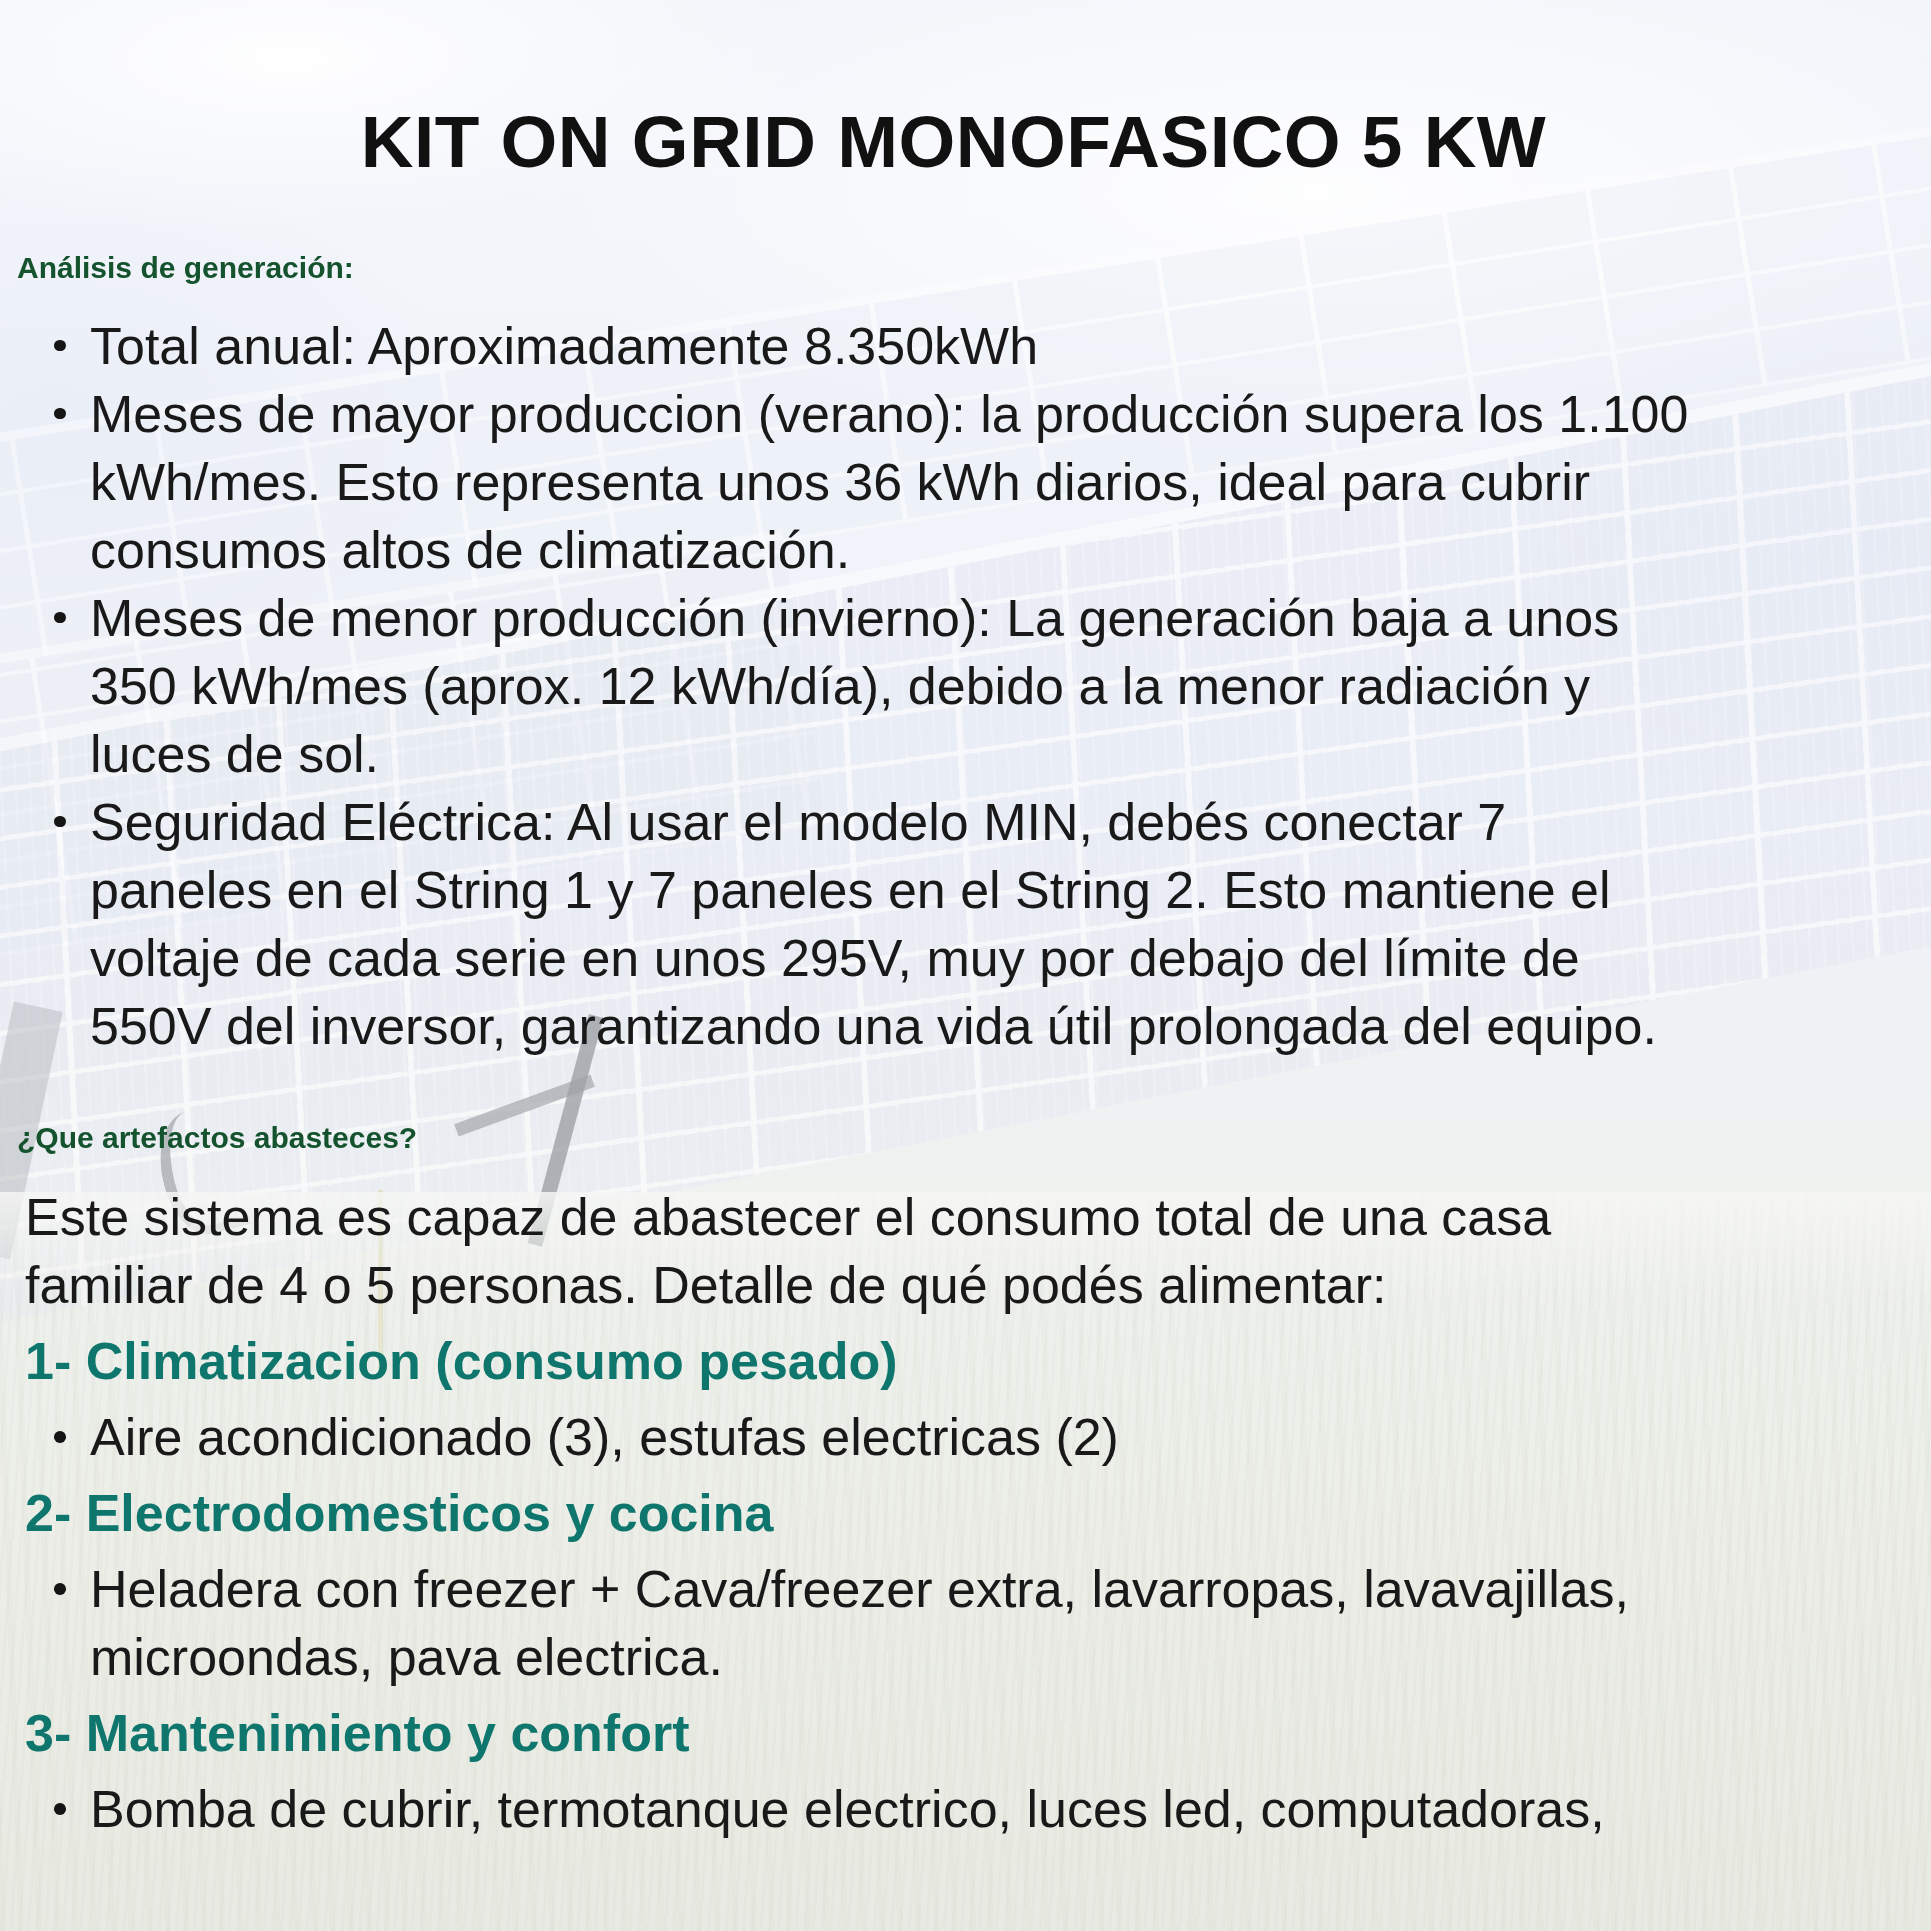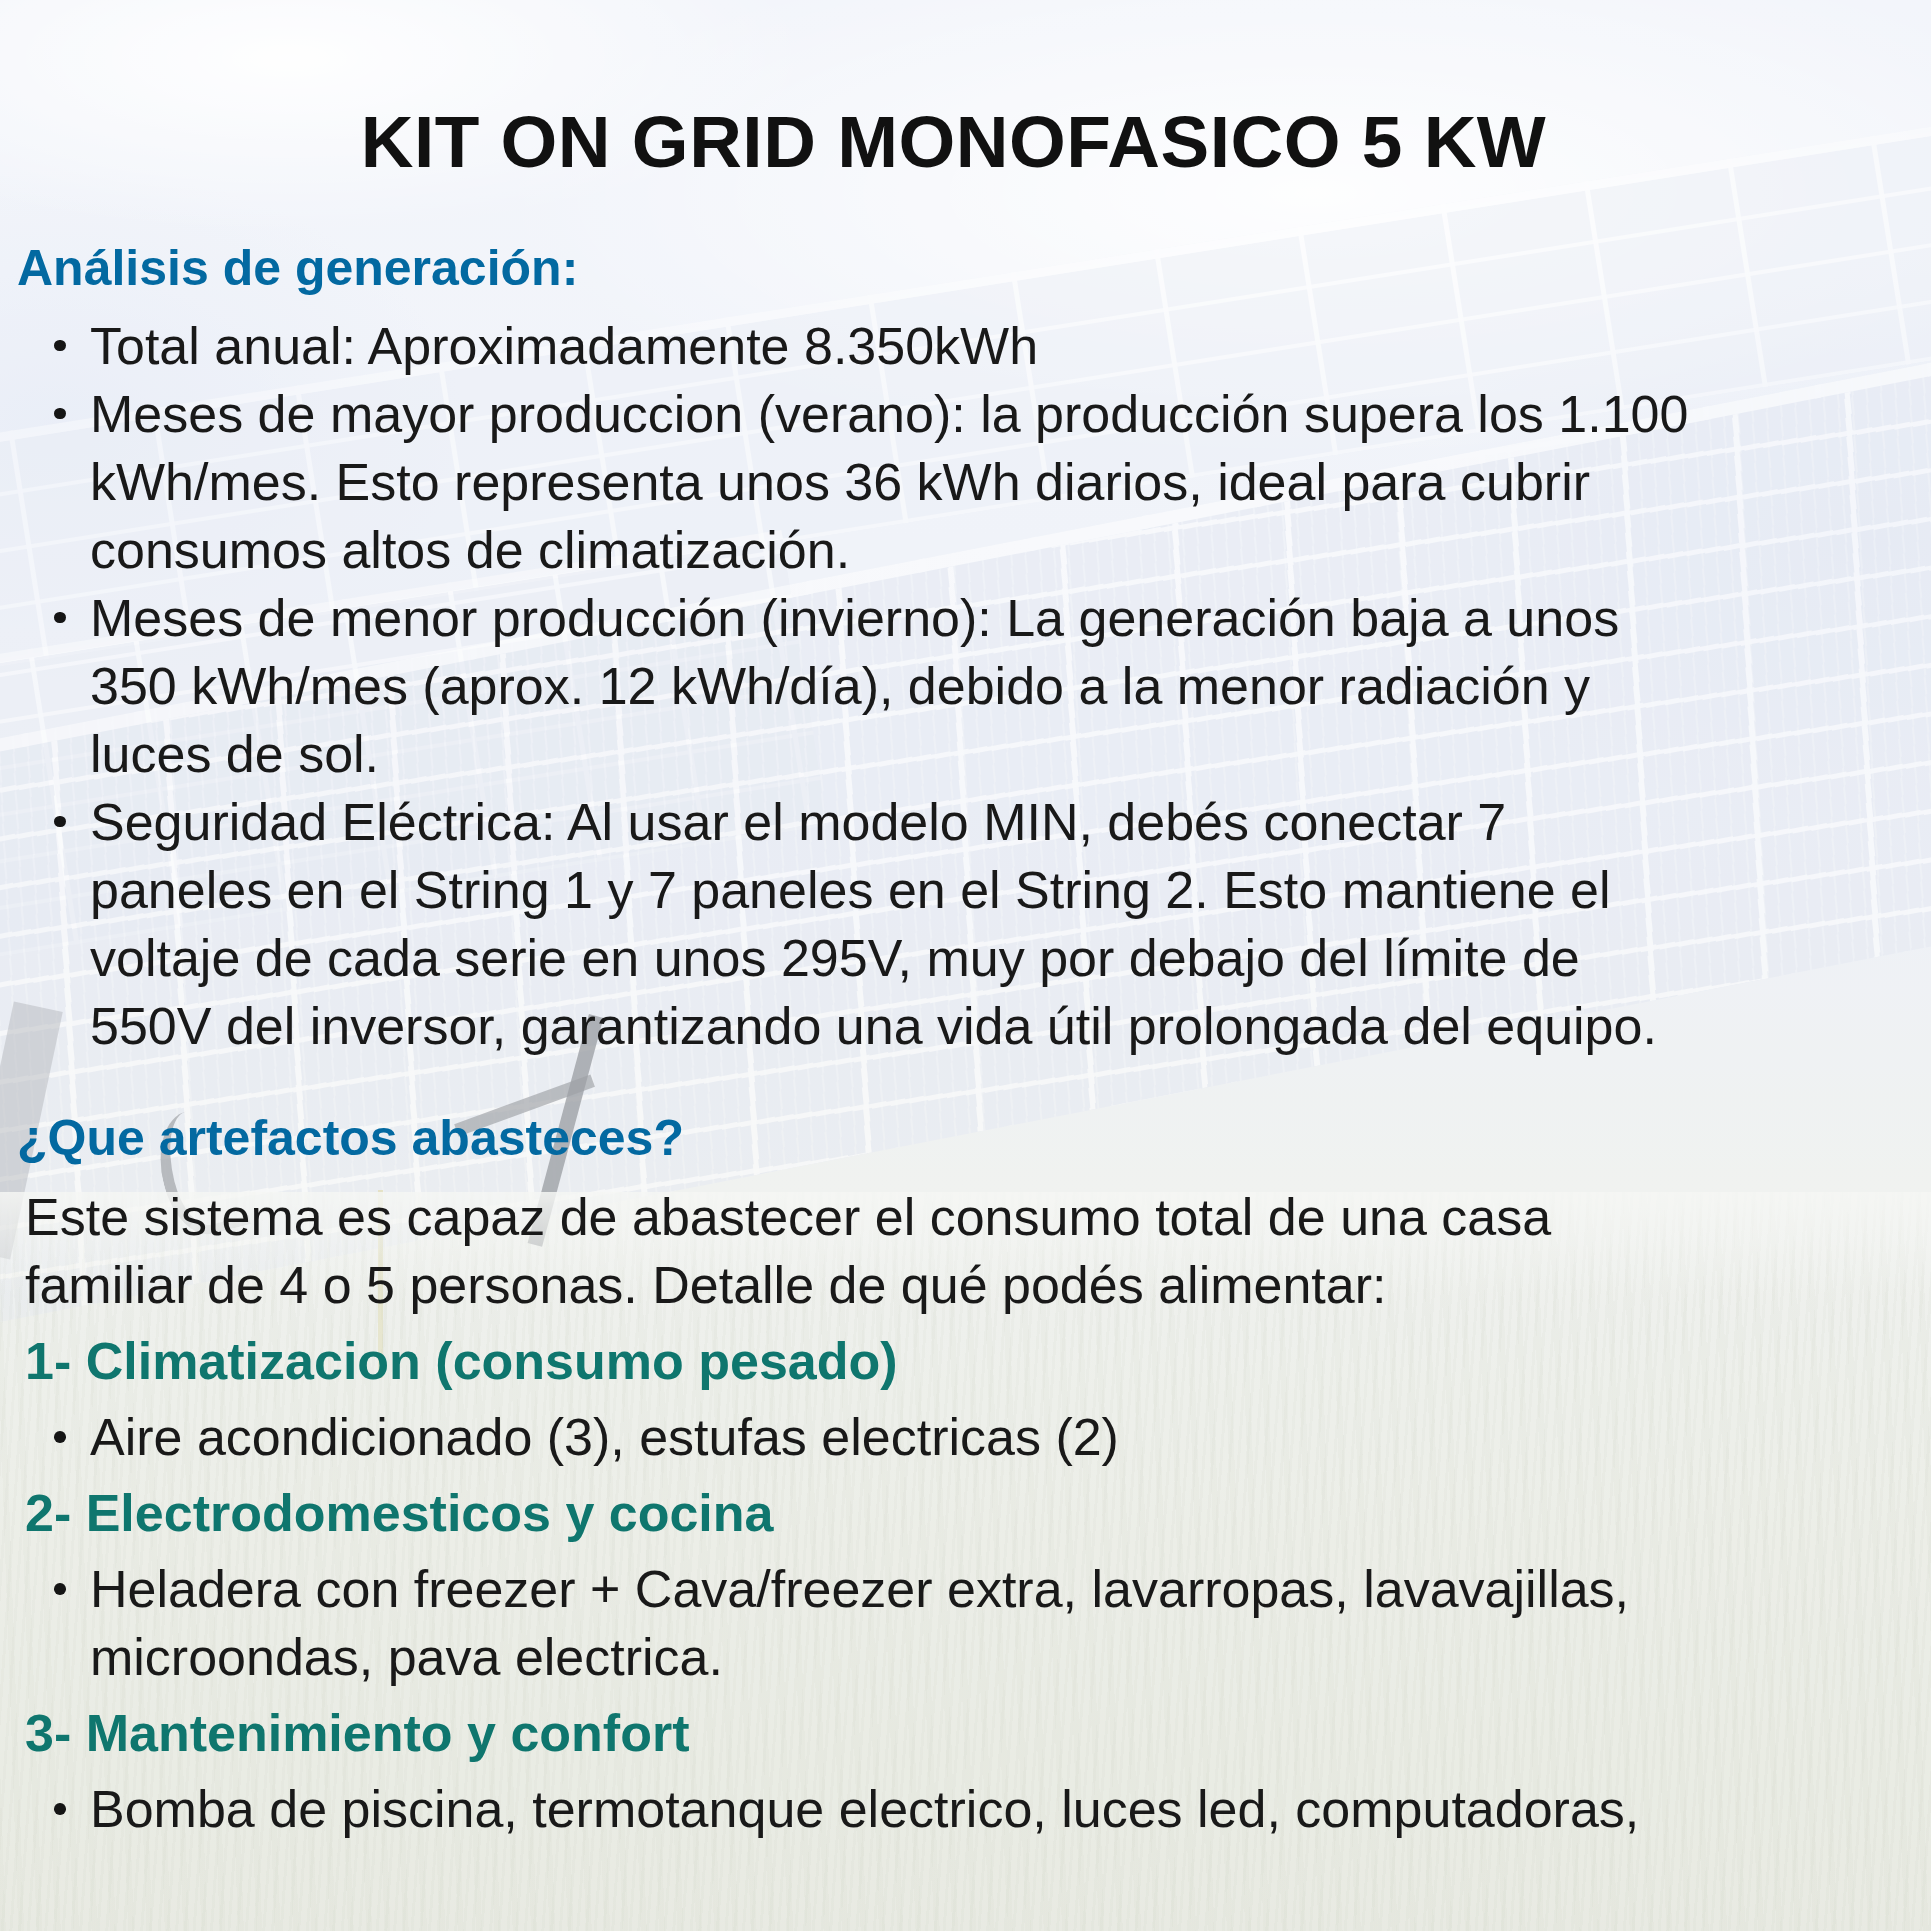--- a/index.html
+++ b/index.html
@@ -51,21 +51,21 @@
       repeating-linear-gradient(94deg, rgba(118,128,98,.06) 0 2.9px, transparent 2.9px 8.7px),
       linear-gradient(180deg, rgba(227,230,221,0) 0%, rgba(222,226,214,.6) 40%, rgba(216,220,206,.85) 100%);
   }
   .veil{position:absolute;inset:0;background:rgba(255,255,255,.40);}
   
   .content{position:absolute;inset:0;z-index:3;padding:0 41px 0 17px;box-sizing:border-box;}
   .title{
     margin:97px 0 0;text-align:center;font-size:73px;line-height:89px;
     font-weight:700;letter-spacing:0.5px;color:#111;
   }
-  h2{margin:0;font-size:50px;line-height:68px;font-weight:700;color:#0369a1;}
+  h2{margin:0;font-size:30px;line-height:68px;font-weight:700;color:#14532d;}
   .h2-analysis{margin-top:48px;margin-bottom:9.7px;}
   .h2-appliances{margin-top:44px;margin-bottom:11.6px;}
   .body-text,.group-label,li{font-size:52px;line-height:68px;}
   .intro{margin:8px;font-weight:400;}
   .group-label{margin:8px;font-weight:700;color:#0f766e;}
   ul{margin:0;padding:0;list-style:none;}
   li{position:relative;padding-left:73px;}
   .dot{position:absolute;left:37px;top:28px;width:11.6px;height:11.6px;border-radius:50%;background:#151515;}
   .ln{display:block;}
 </style>
@@ -149,18 +149,18 @@
         <span class="ln">microondas, pava electrica.</span>
       </span>
     </li>
   </ul>
 
   <p class="group-label">3- Mantenimiento y confort</p>
   <ul>
     <li>
       <span class="dot"></span>
       <span>
-        <span class="ln">Bomba de piscina, termotanque electrico, luces led, computadoras,</span>
+        <span class="ln">Bomba de cubrir, termotanque electrico, luces led, computadoras,</span>
       </span>
     </li>
   </ul>
 </div>
 
 
 </body></html>

